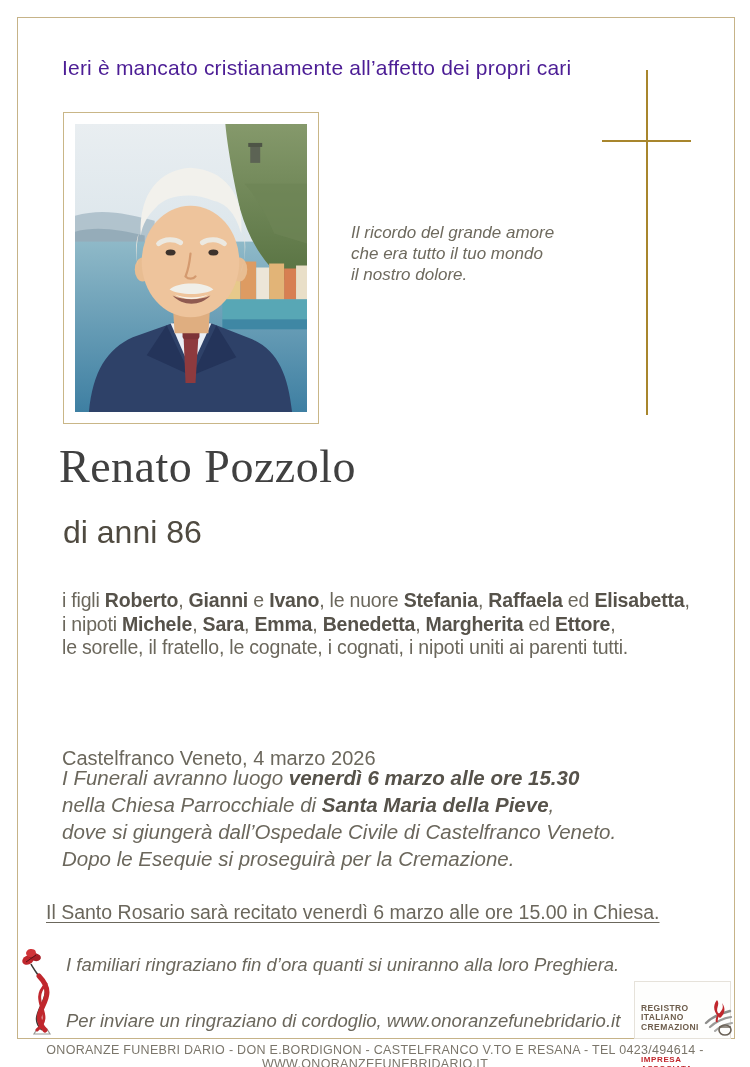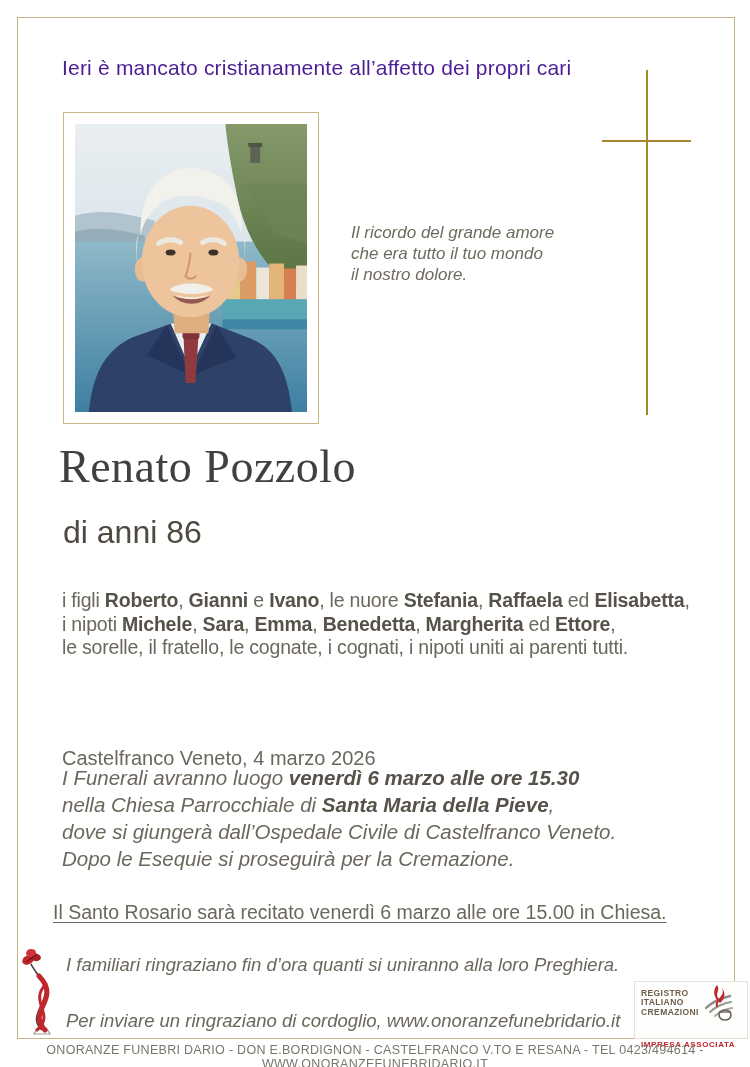--- a/index.html
+++ b/index.html
@@ -14,26 +14,26 @@
   .photo{width:100%;height:100%;display:block;}
   .poem{position:absolute;left:335px;top:222px;font-style:italic;font-size:17px;line-height:21px;color:#6e6a5e;margin-left:16px;}
   .cross-v{position:absolute;left:646px;top:70px;width:2px;height:345px;background:#a8862d;}
   .cross-h{position:absolute;left:602px;top:140px;width:89px;height:2px;background:#a8862d;}
   .name{position:absolute;left:59px;top:440px;font-size:46px;font-weight:300;color:#404040;letter-spacing:.5px;font-family:Liberation Serif, serif;}
   .age{position:absolute;left:63px;top:514px;font-size:32px;font-weight:300;color:#4f4a40;}
   .announce{position:absolute;left:62px;top:589px;font-size:19.5px;line-height:23.5px;color:#6b675c;letter-spacing:-.2px;white-space:nowrap;}
   .seg-bold{font-weight:bold;color:#56524a;}
   .dateline{position:absolute;left:62px;top:719px;font-size:20px;color:#6b675c;margin-top:28px;}
   .funeral{position:absolute;left:62px;top:764px;font-size:20.5px;line-height:27px;color:#6b675c;white-space:nowrap;font-style:italic;}
-  .rosario{position:absolute;left:53px;top:901px;font-size:19.5px;color:#6b675c;text-decoration:underline;text-underline-offset:3px;}
+  .rosario{position:absolute;left:46px;top:901px;font-size:19.5px;color:#6b675c;text-decoration:underline;text-underline-offset:3px;}
   .thanks{position:absolute;left:66px;top:954px;font-size:18.5px;font-style:italic;color:#6b675c;}
   .telegram{position:absolute;left:66px;top:1010px;font-size:18.5px;font-style:italic;color:#6b675c;}
   .footer{position:absolute;left:0;top:1043px;width:750px;text-align:center;font-size:12.5px;color:#7b766b;letter-spacing:.3px;}
   .flower{position:absolute;left:16px;top:946px;width:52px;height:92px;}
-  .crema{position:absolute;left:634px;top:981px;width:114px;height:58px;background:#fefefd;border:1px solid #e6e2da;box-sizing:border-box;padding:2px 4px 2px 6px;}
+  .crema{position:absolute;left:634px;top:981px;width:97px;height:58px;background:#fefefd;border:1px solid #e6e2da;box-sizing:border-box;padding:17px 4px 2px 6px;}
   .crema-row{display:flex;align-items:center;}
   .crema-text{font-weight:bold;color:#6d5d4c;font-size:8.5px;line-height:9.5px;letter-spacing:.4px;text-transform:uppercase;}
   .crema-emblem{width:33px;height:38px;margin-left:1px;flex:none;}
   .crema-badge{color:#c0272d;font-weight:bold;font-size:8px;letter-spacing:.6px;margin-top:18px;text-transform:uppercase;}
 </style>
 </head>
 <body>
 
 <div class="frame"></div>
 

